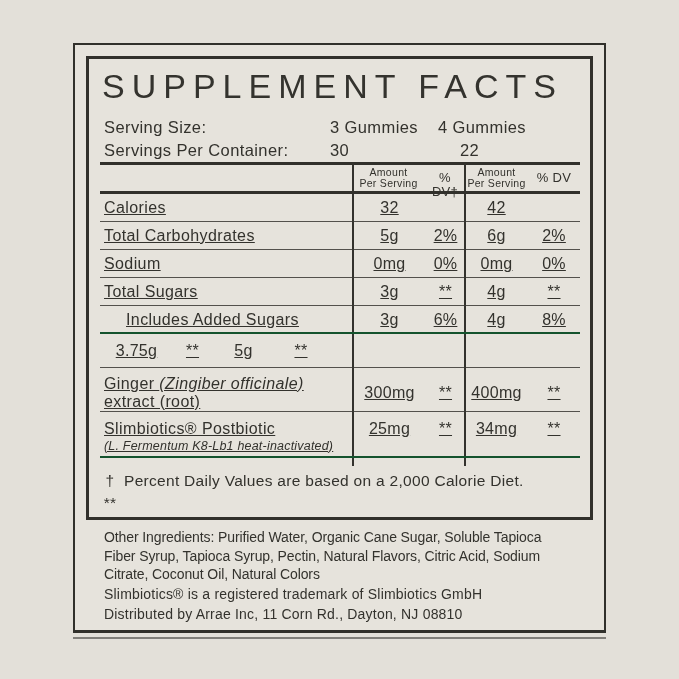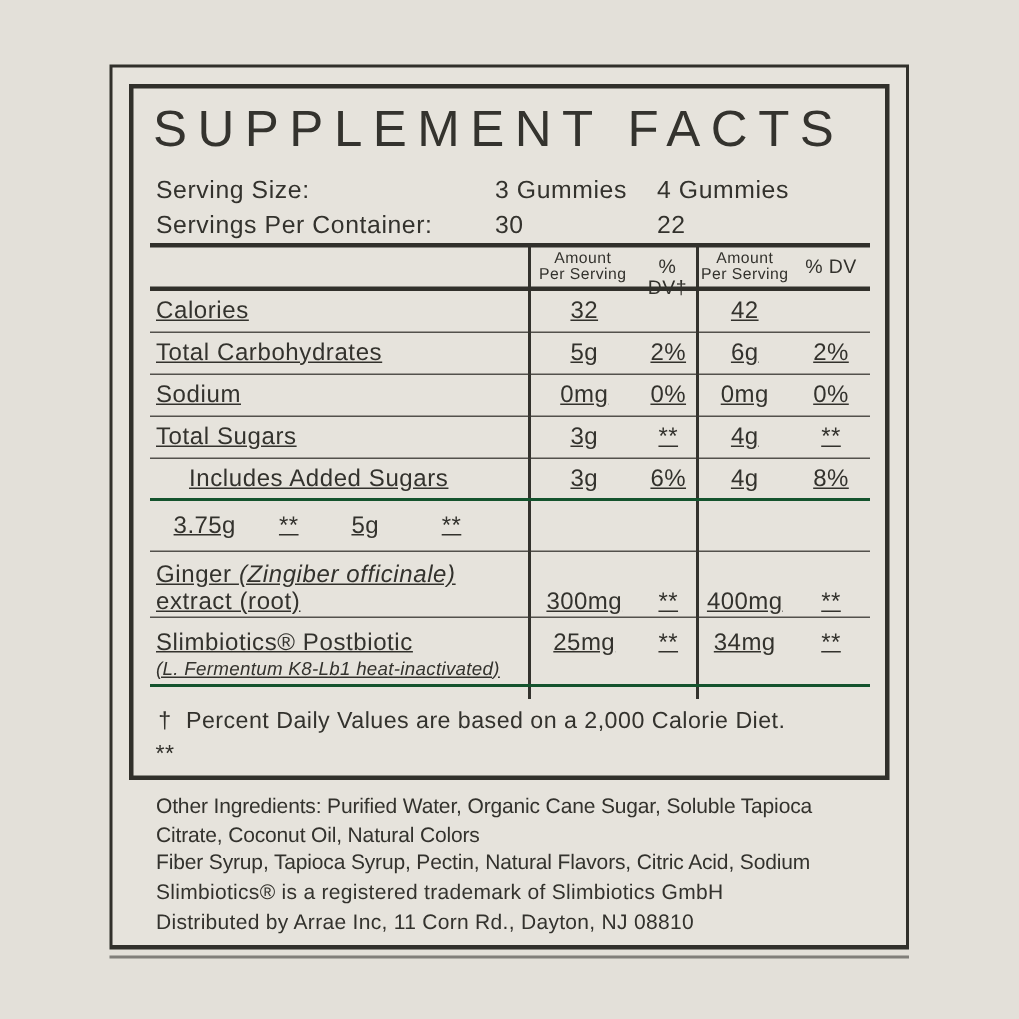--- a/index.html
+++ b/index.html
@@ -33,21 +33,21 @@
   .vdiv{top:163px;width:1.5px;height:303px;background:#33322d;}
   
   .hdr{font-size:10.5px;line-height:11px;text-align:center;letter-spacing:.3px;font-weight:400;}
   .hdr-dv{font-size:13px;line-height:14px;text-align:center;letter-spacing:.3px;}
   
   .rows{left:100px;top:194px;width:480px;text-decoration:underline;}
   .t-row{display:flex;align-items:center;box-sizing:border-box;border-bottom:1px solid rgba(56,55,50,.85);}
   .t-row.rule-thick{border-bottom:2px solid #14532d;}
   .row-s{height:28px;}
   .row-m{height:34px;}
-  .row-l{height:44px;align-items:flex-end;padding-top:5px;}
+  .row-l{height:44px;align-items:center;padding-top:5px;}
   .row-xl{height:46px;align-items:flex-start;padding-top:6.5px;}
   .cell-label{flex:1;padding-left:4px;font-size:16px;line-height:19px;letter-spacing:.4px;}
   .cell-label.indent{padding-left:26px;}
   .cell{text-align:center;font-size:16px;line-height:19px;letter-spacing:.3px;}
   .c-a1{width:73px;} .c-d1{width:39px;} .c-a2{width:63px;} .c-d2{width:52px;}
   .it{font-style:italic;}
   .sub{font-size:16px;line-height:18px;}
   .sub-italic{font-style:italic;font-size:12.5px;line-height:16px;letter-spacing:.2px;}
   
   .footnote{left:96px;width:480px;height:22px;display:flex;font-size:15.5px;line-height:22px;letter-spacing:.3px;}
@@ -63,21 +63,21 @@
 <div class="abs bottom-hairline"></div>
 <div class="abs facts-box"></div>
 
 <div class="abs title">SUPPLEMENT FACTS</div>
 
 <div class="abs serv-label" style="top:116px;">Serving Size:</div>
 <div class="abs serv-val" style="top:116px;left:330px;">3 Gummies</div>
 <div class="abs serv-val" style="top:116px;left:438px;">4 Gummies</div>
 <div class="abs serv-label" style="top:139px;">Servings Per Container:</div>
 <div class="abs serv-val" style="top:139px;left:330px;">30</div>
-<div class="abs serv-val" style="top:139px;left:438px;">22</div>
+<div class="abs serv-val" style="top:139px;left:460px;">22</div>
 
 <div class="abs rule1"></div>
 <div class="abs vdiv" style="left:352px;"></div>
 <div class="abs vdiv" style="left:464px;"></div>
 
 <div class="abs hdr" style="left:352px;top:167px;width:73px;">
   <div>Amount</div>
   <div>Per Serving</div>
 </div>
 <div class="abs hdr-dv" style="left:425px;top:171px;width:40px;">% DV†</div>
@@ -149,17 +149,17 @@
 <div class="abs footnote" style="top:470px;">
   <span class="fn-mark">†</span>
   <span>Percent Daily Values are based on a 2,000 Calorie Diet.</span>
 </div>
 <div class="abs footnote" style="top:492px;">
   <span class="fn-mark">**</span>
 </div>
 
 <div class="abs" style="left:0;top:528px;width:546px;" id="oi-container">
     <div class="oi-line" style="position: relative; left: 104px;">Other Ingredients: Purified Water, Organic Cane Sugar, Soluble Tapioca</div>
+    <div class="oi-line" style="position: relative; left: 104px;">Fiber Syrup, Tapioca Syrup, Pectin, Natural Flavors, Citric Acid, Sodium</div>
     <div class="oi-line" style="position: relative; left: 104px;">Citrate, Coconut Oil, Natural Colors</div>
-    <div class="oi-line" style="position: relative; left: 104px;">Fiber Syrup, Tapioca Syrup, Pectin, Natural Flavors, Citric Acid, Sodium</div>
   </div>
 <div class="abs small-line" style="top:586px;">Slimbiotics® is a registered trademark of Slimbiotics GmbH</div>
 <div class="abs small-line" style="top:606px;">Distributed by Arrae Inc, 11 Corn Rd., Dayton, NJ 08810</div>
 
 </body></html>

